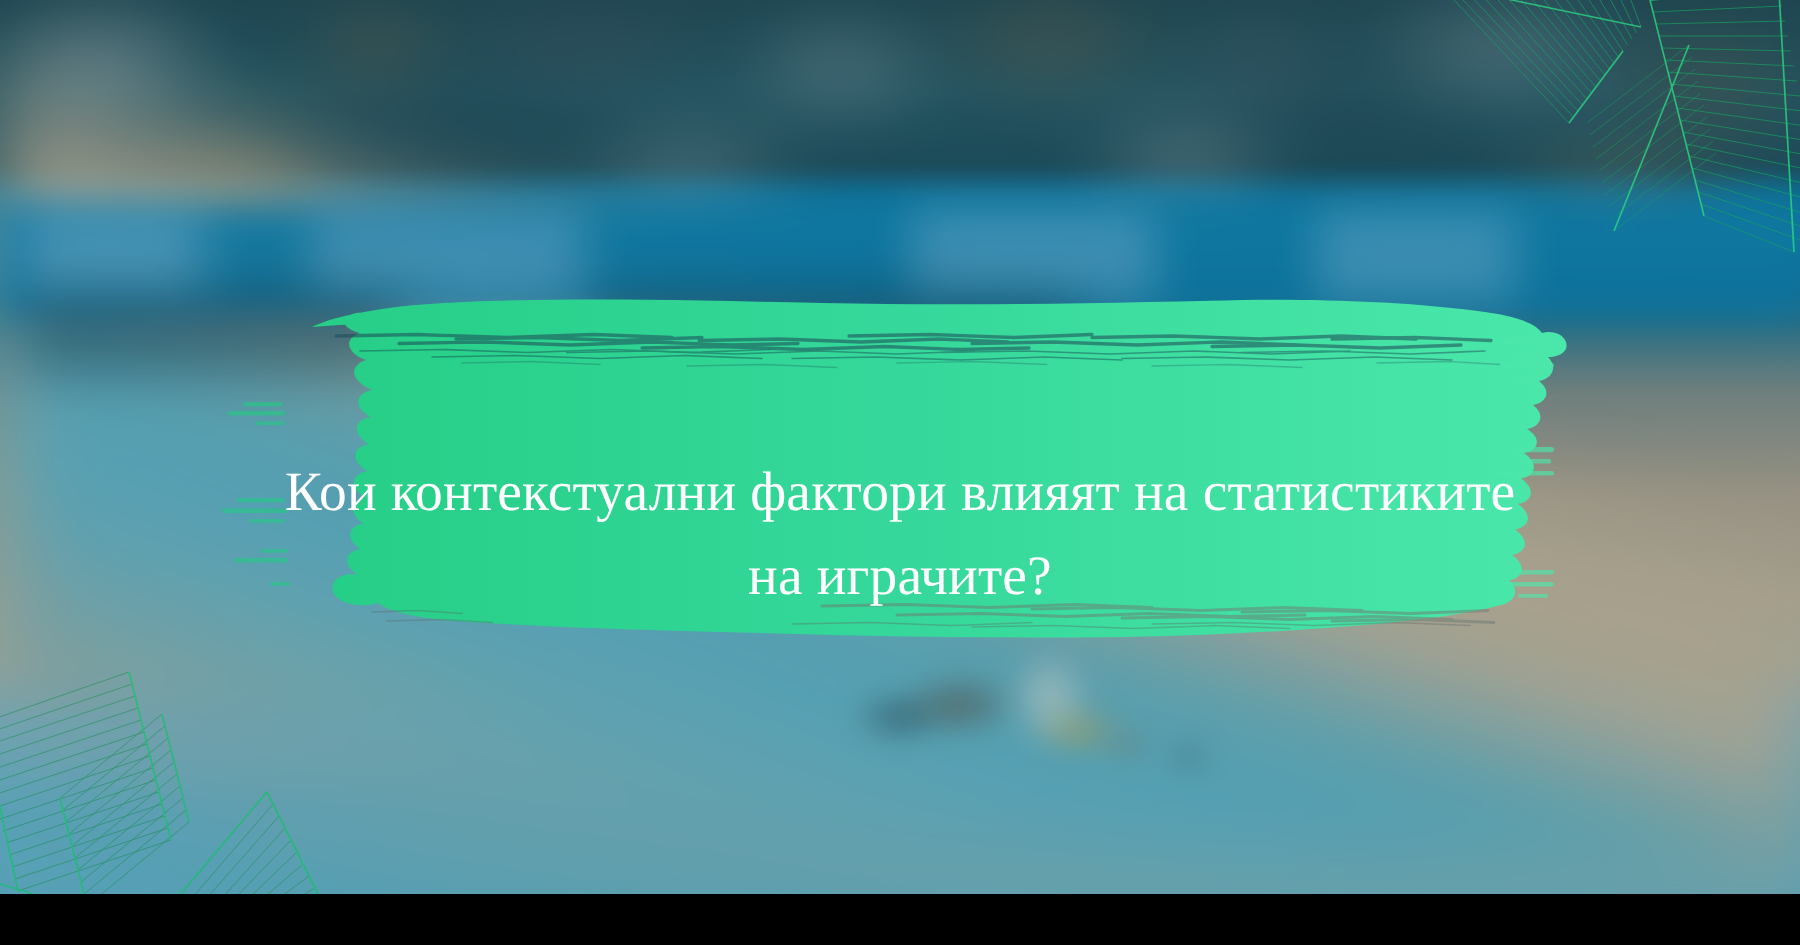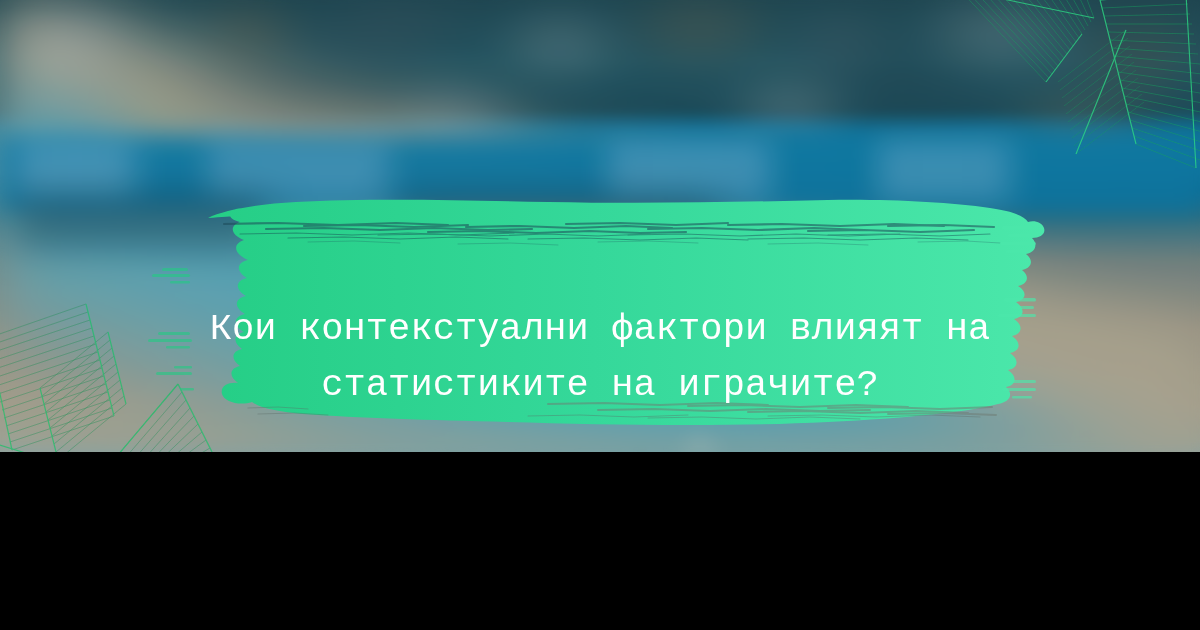--- a/index.html
+++ b/index.html
@@ -4,23 +4,23 @@
 <title>Social Card</title>
 <style>
   html, body {
     margin: 0;
     padding: 0;
     background: #000;
   }
   #card {
     position: relative;
     width: 1200px;
-    height: 452px;
+    height: 596px;
     overflow: hidden;
-    font-family: Liberation Mono, monospace;
+    font-family: Liberation Serif, serif;
     background: #ec4899;
   }
 
   
   .bg-layer {
     position: absolute;
     inset: 0;
     pointer-events: none;
   }
   

